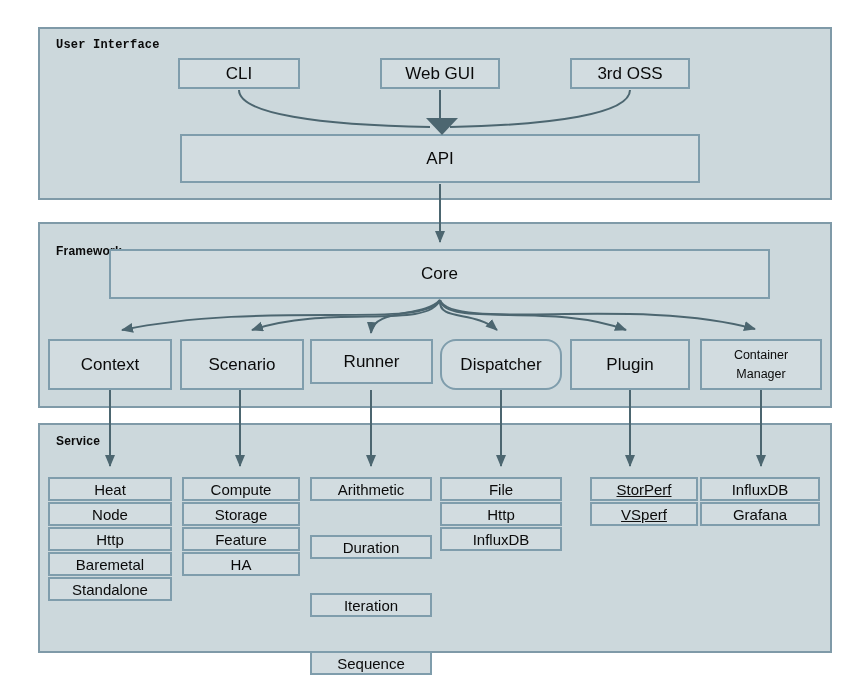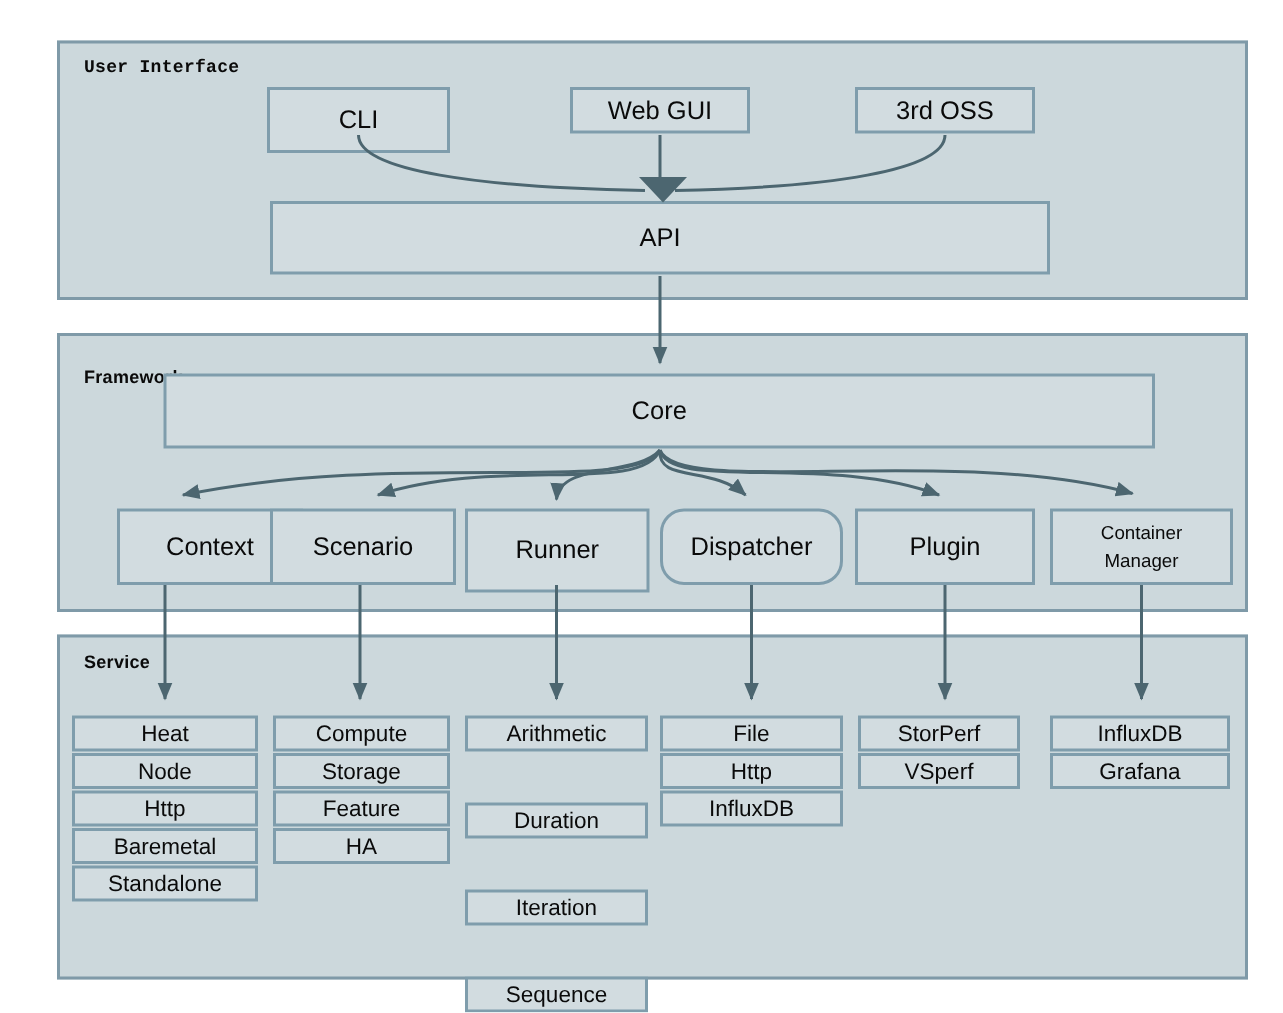--- a/index.html
+++ b/index.html
@@ -59,47 +59,47 @@
   #wires { position: absolute; left: 0; top: 0; pointer-events: none; }
 </style>
 </head>
 <body>
 
 <div id="canvas">
 
   <div class="panel" style="left:38px; top:27px; width:794px; height:173px;"></div>
   <div class="panel-label" style="left:56px; top:38px;font-family:Liberation Mono, monospace;">User Interface</div>
 
-  <div class="node" style="left:178px; top:58px; width:122px; height:44px;">
+  <div class="node" style="left:178px; top:58px; width:122px; height:31px;">
     <span>CLI</span>
   </div>
   <div class="node" style="left:380px; top:58px; width:120px; height:31px;">
     <span>Web GUI</span>
   </div>
   <div class="node" style="left:570px; top:58px; width:120px; height:31px;">
     <span>3rd OSS</span>
   </div>
   <div class="node" style="left:180px; top:134px; width:520px; height:49px;">
     <span>API</span>
   </div>
 
   <div class="panel" style="left:38px; top:222px; width:794px; height:186px;"></div>
   <div class="panel-label" style="left:56px; top:232px;margin-top:12px;">Framework</div>
 
   <div class="node" style="left:109px; top:249px; width:661px; height:50px;">
     <span>Core</span>
   </div>
 
-  <div class="node" style="left:48px; top:339px; width:124px; height:51px;margin-left:30px;">
+  <div class="node" style="left:48px; top:339px; width:124px; height:51px;">
     <span>Context</span>
   </div>
   <div class="node" style="left:180px; top:339px; width:124px; height:51px;">
     <span>Scenario</span>
   </div>
-  <div class="node" style="left:310px; top:339px; width:123px; height:56px;">
+  <div class="node" style="left:310px; top:339px; width:123px; height:45px;">
     <span>Runner</span>
   </div>
   <div class="node" style="left:440px; top:339px; width:122px; height:51px;border-radius:16px;">
     <span>Dispatcher</span>
   </div>
   <div class="node" style="left:570px; top:339px; width:120px; height:51px;">
     <span>Plugin</span>
   </div>
   <div class="node small-text" style="left:700px; top:339px; width:122px; height:51px;">
     <span>Container</span>
@@ -130,21 +130,21 @@
     <div class="cell">Iteration</div>
     <div class="cell">Sequence</div>
   </div>
 
   <div class="col" style="left:440px; top:477px; width:122px;">
     <div class="cell">File</div>
     <div class="cell">Http</div>
     <div class="cell">InfluxDB</div>
   </div>
 
-  <div class="col" style="left:572px; top:477px; width:108px;">
+  <div class="col" style="left:590px; top:477px; width:108px;text-decoration:underline;">
     <div class="cell">StorPerf</div>
     <div class="cell">VSperf</div>
   </div>
 
   <div class="col" style="left:700px; top:477px; width:120px;">
     <div class="cell">InfluxDB</div>
     <div class="cell">Grafana</div>
   </div>
 
   <svg id="wires" width="855" height="675" viewBox="0 0 855 675">

